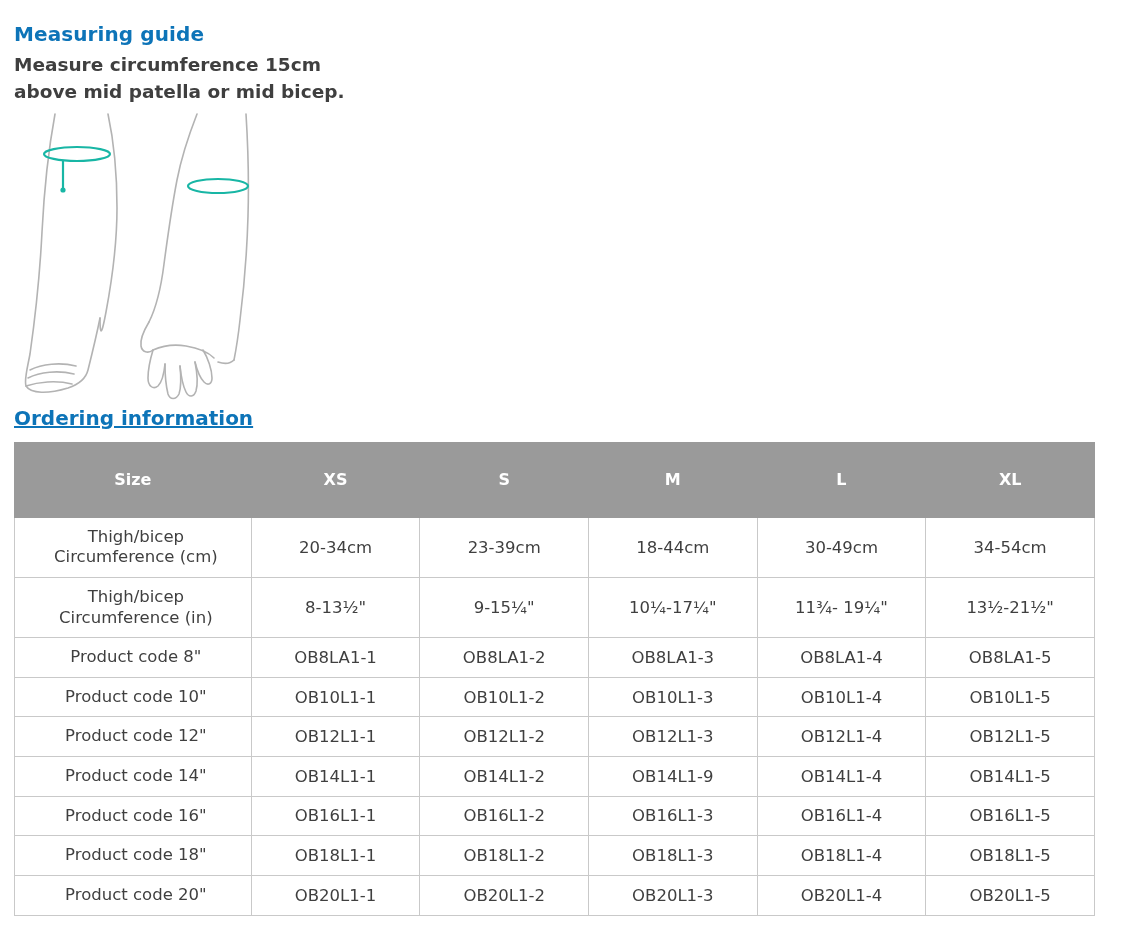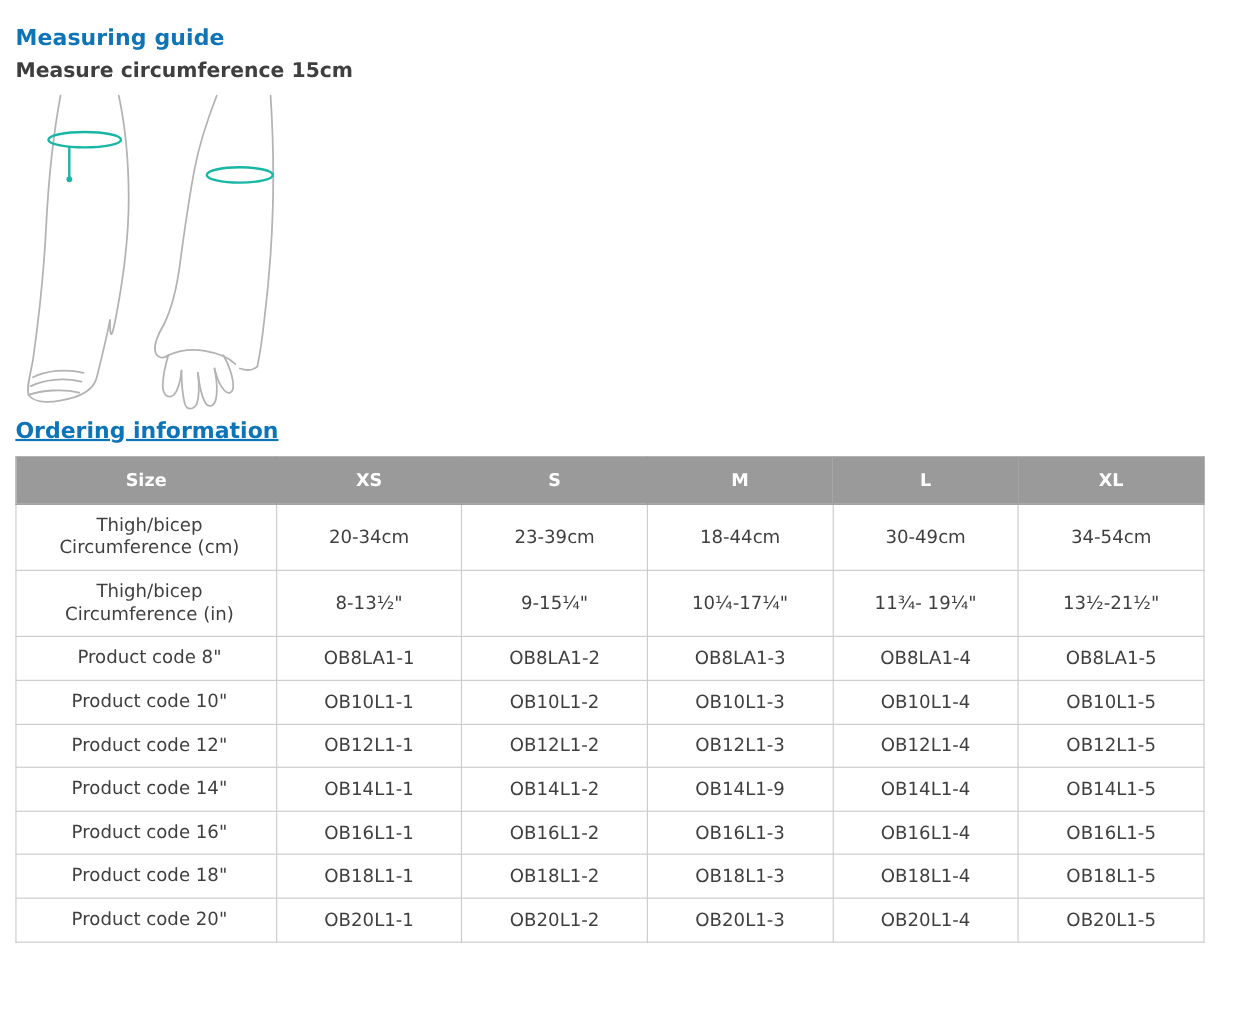--- a/index.html
+++ b/index.html
@@ -52,21 +52,21 @@
     width: 1081px;
     table-layout: fixed;
     font-size: 16.5px;
   }
   table.order-table th.head-cell {
     background: #9a9a9a;
     color: #ffffff;
     font-size: 16px;
     font-weight: bold;
     text-align: center;
-    padding: 6px 4px;
+    padding: 22px 4px;
     border: 1px solid #9a9a9a;
     height: 30px;
   }
   table.order-table th.head-cell.first {
     text-align: center;
   }
   table.order-table td {
     border: 1px solid #c9c9c9;
     padding: 9px 6px;
     text-align: center;
@@ -87,20 +87,21 @@
 </style>
 </head>
 <body>
 
 <div class="page">
 
   <h2 class="section-heading">Measuring guide</h2>
 
   <p class="guide-text">
     <span>Measure circumference 15cm</span><br>
+    <span>above mid patella or mid bicep.</span>
   </p>
 
   <div class="figure-wrap">
     <svg width="280" height="288" viewBox="0 0 280 288">
       <g fill="none" stroke="#b3b3b3" stroke-width="1.6" stroke-linecap="round" stroke-linejoin="round">
         <path d="M33 2 C26 40, 22 80, 20 120 C18 160, 14 200, 8 242 C5 258, 2 268, 4 274 C9 282, 26 282, 46 276 C58 272, 64 266, 66 258 C70 242, 74 226, 78 206"></path>
         <path d="M86 2 C92 30, 95 62, 95 96 C95 130, 90 168, 84 200 C81 216, 78 230, 78 206"></path>
         <path d="M4 274 C16 270, 34 268, 50 272"></path>
         <path d="M6 266 C18 260, 36 258, 52 262"></path>
         <path d="M8 258 C20 252, 38 250, 54 254"></path>

